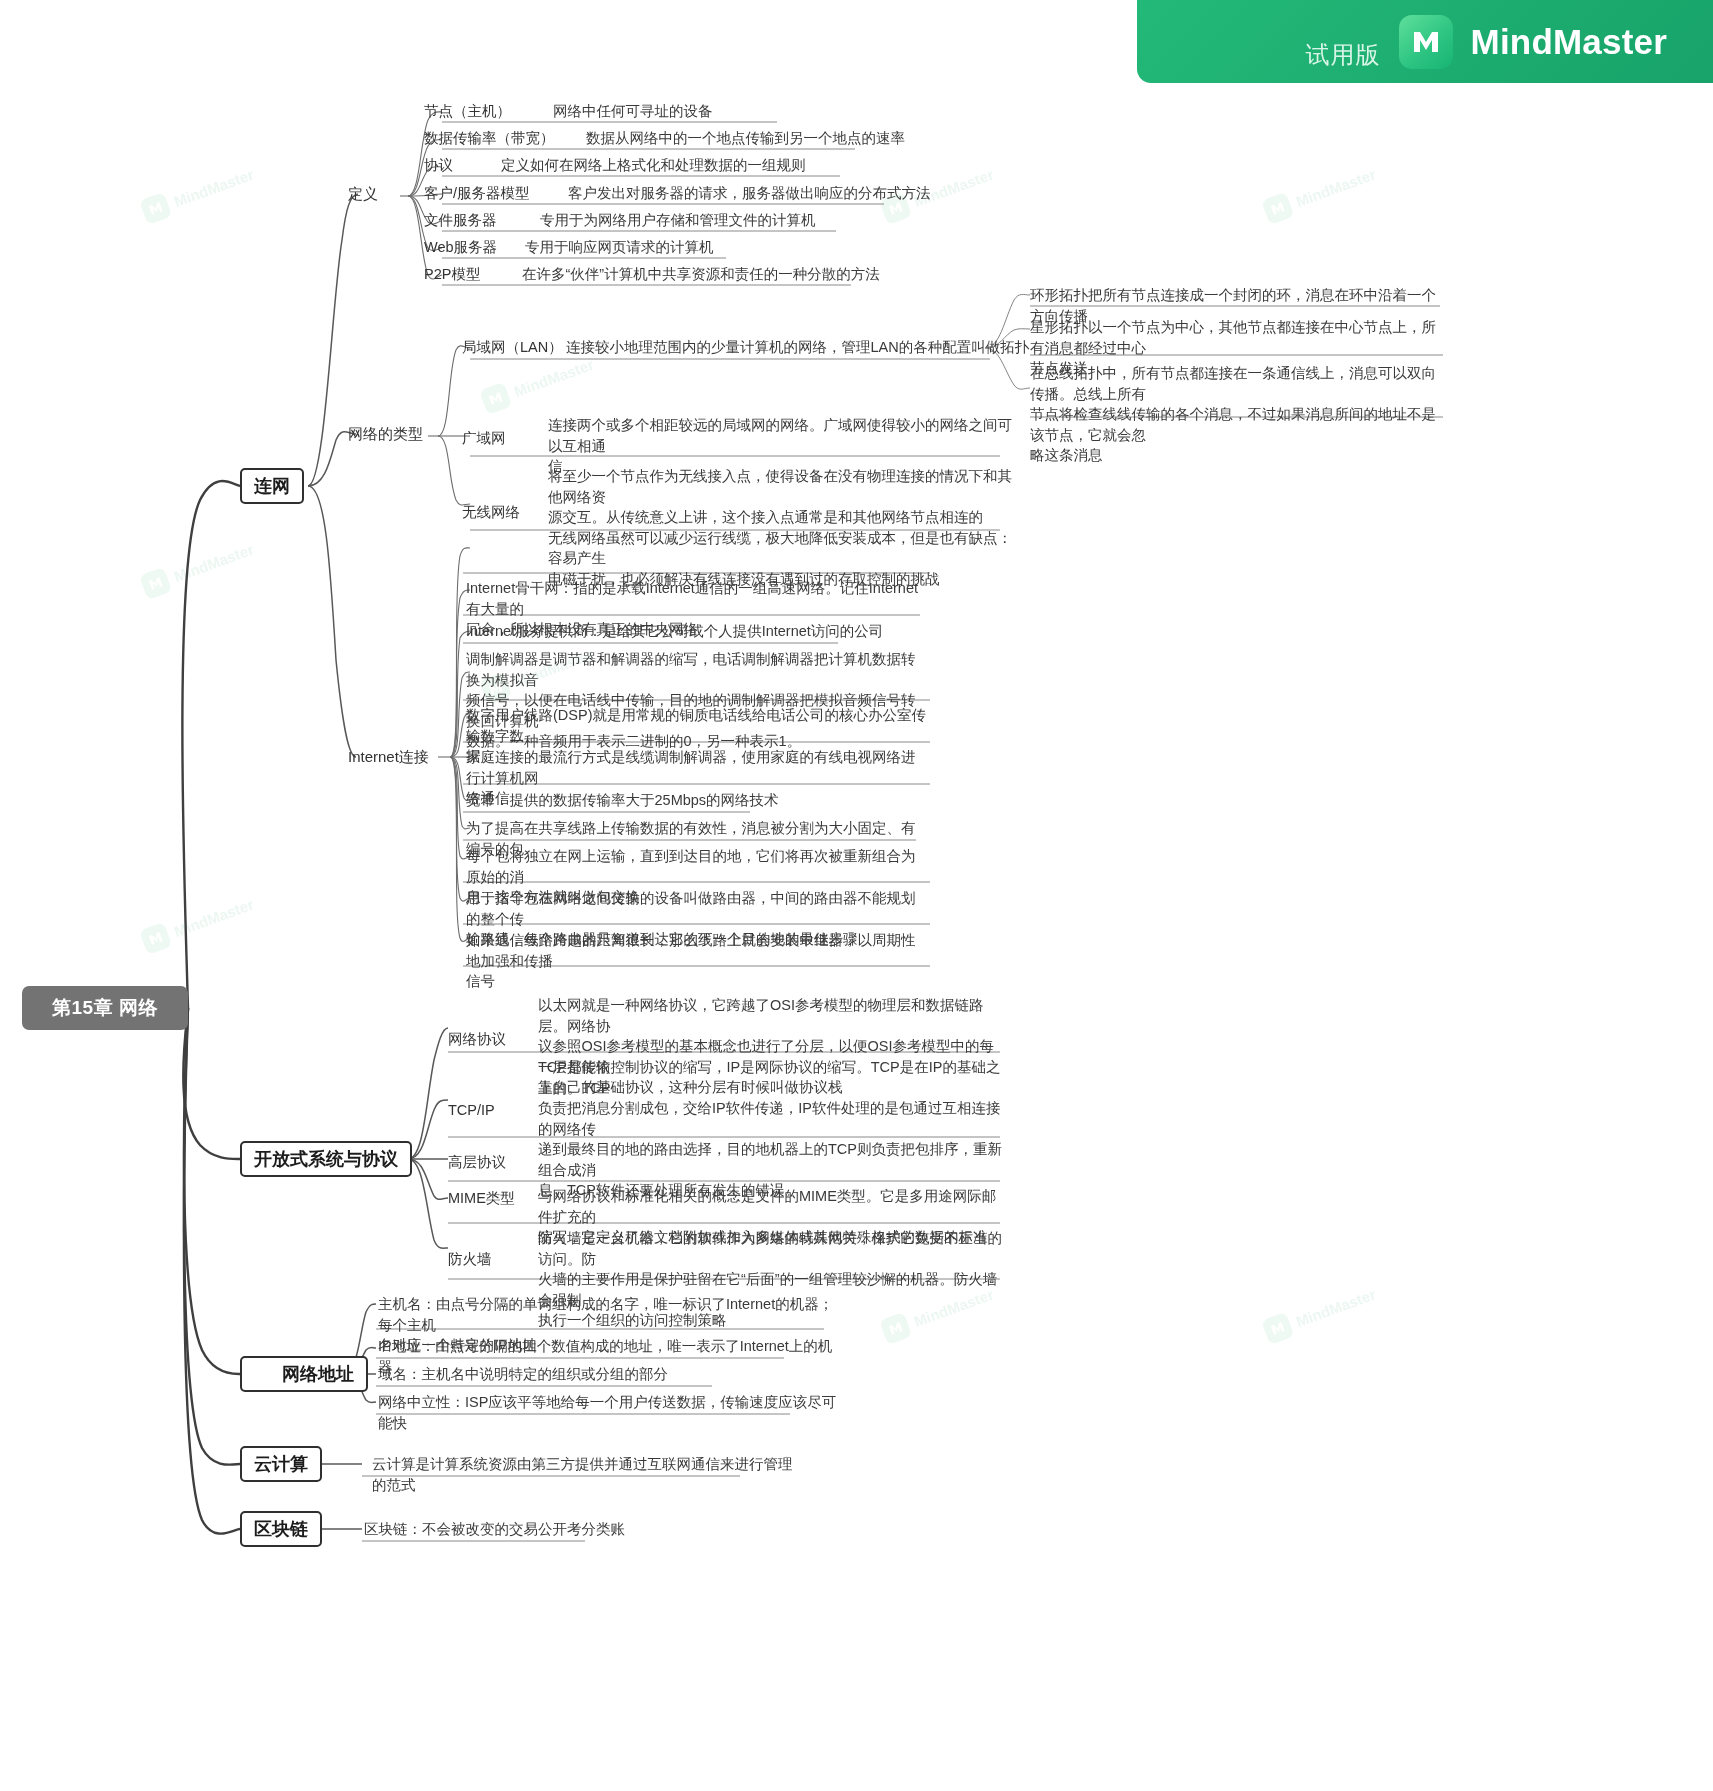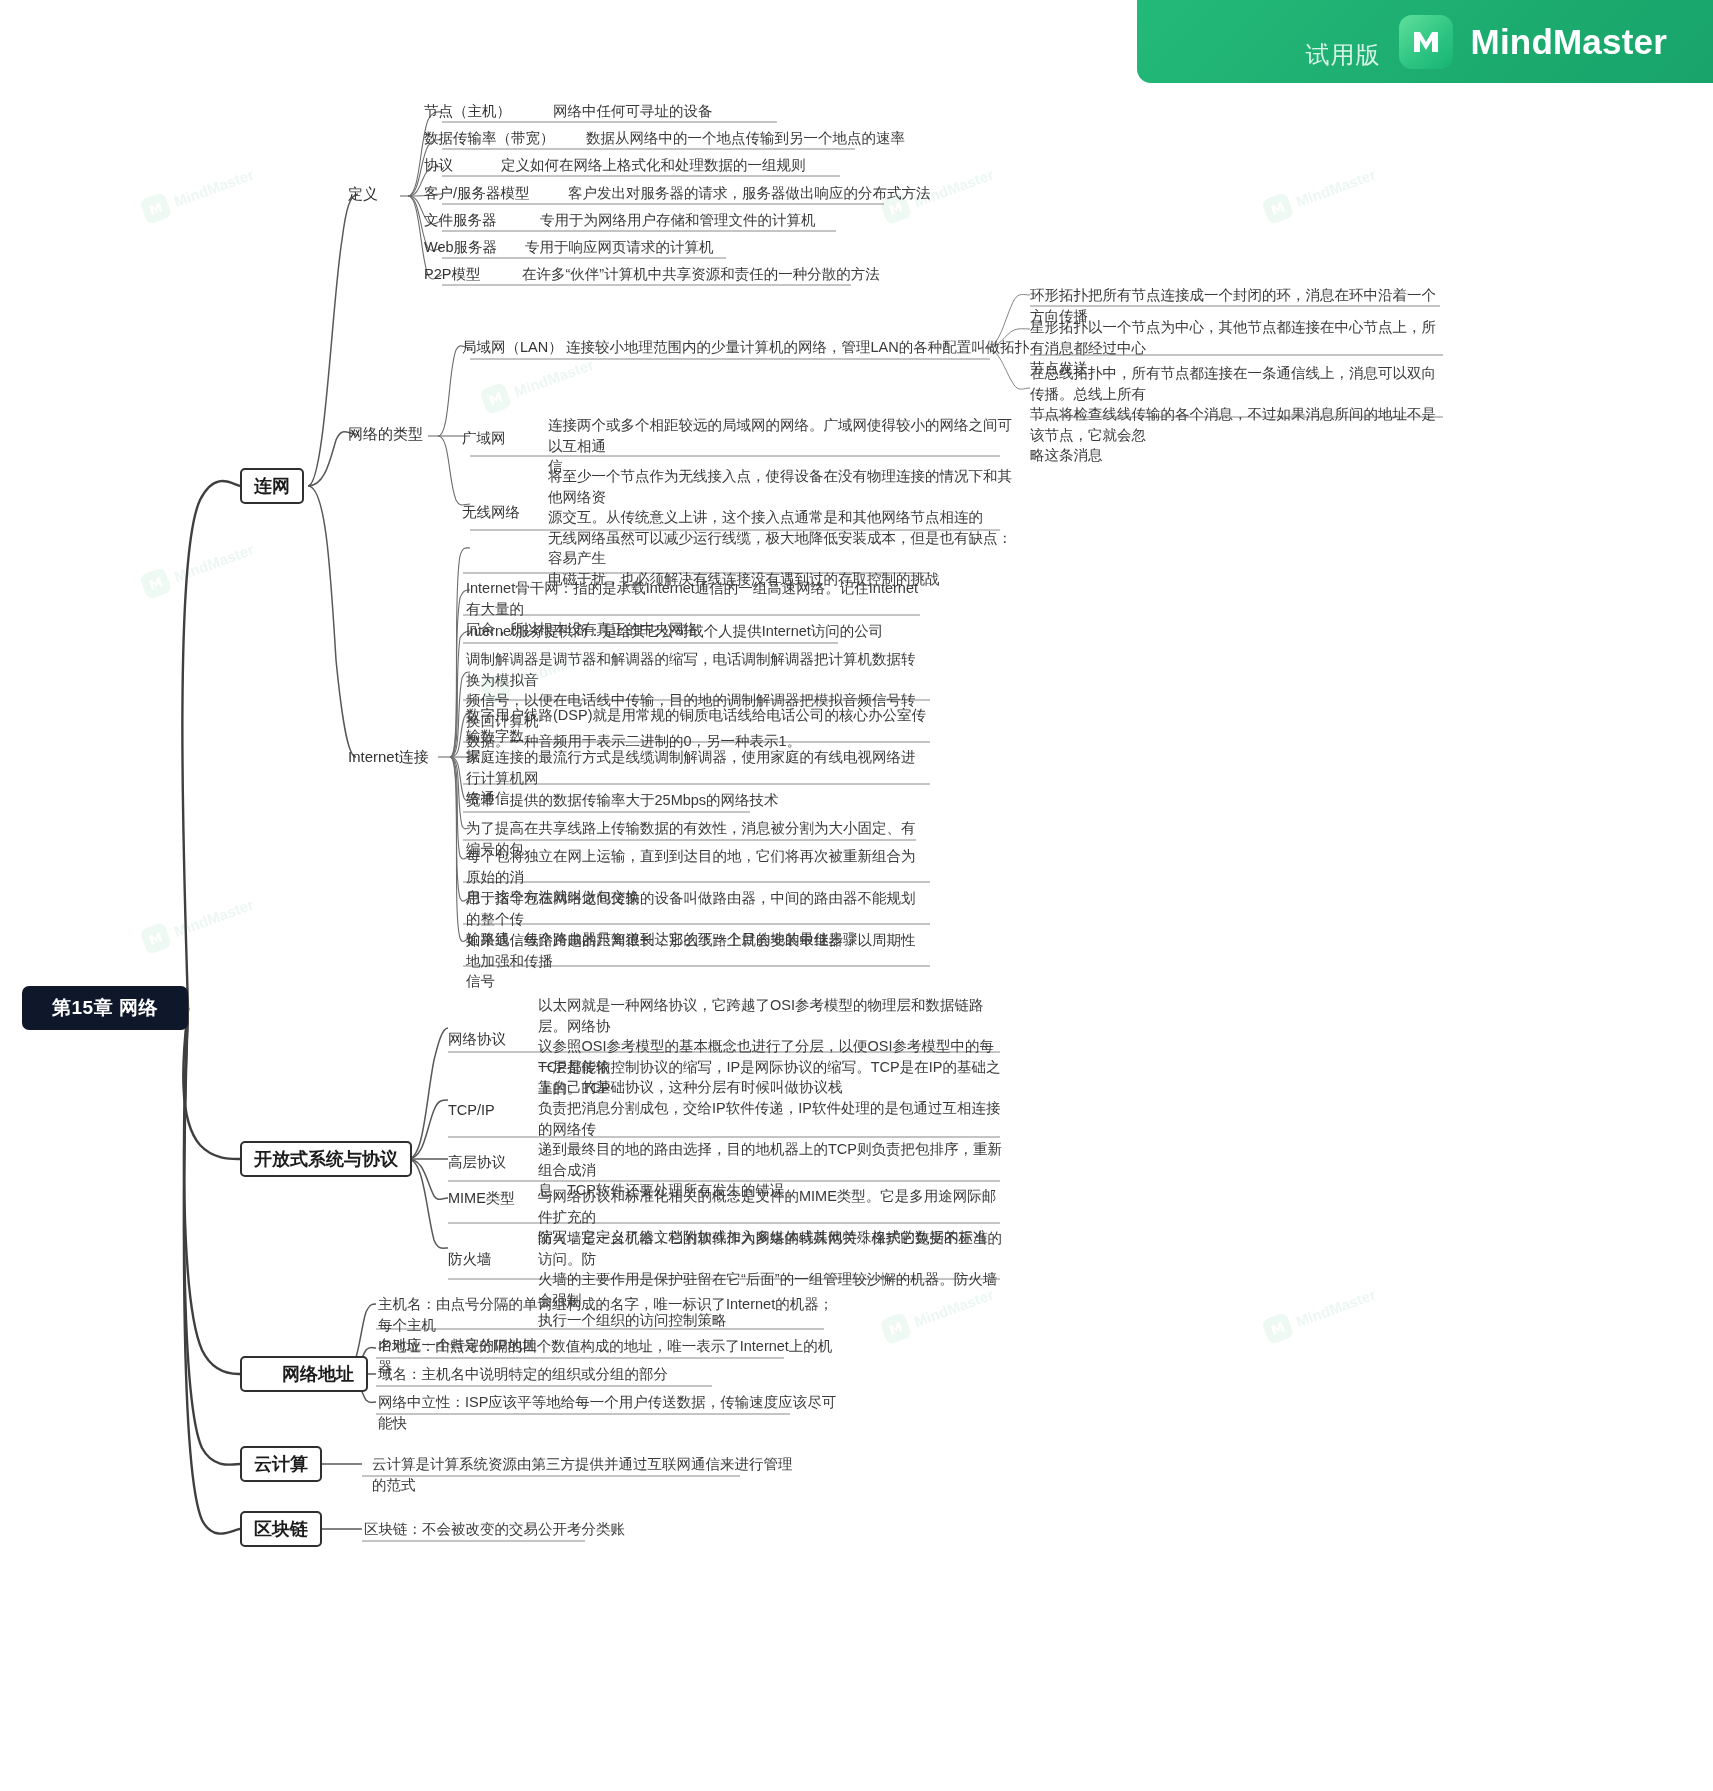--- a/index.html
+++ b/index.html
@@ -94,21 +94,21 @@
     line-height: 1.42;
     color: #2b2b2b;
     white-space: pre-wrap;
   }
 
   
   #root-node {
     position: absolute;
     left: 22px; top: 986px;
     width: 166px; height: 44px;
-    background: #0f172a;
+    background: #737373;
     border-radius: 7px;
     display: flex; align-items: center; justify-content: center;
     color: #ffffff;
     font-size: 19px;
     font-weight: bold;
     letter-spacing: 0.5px;
   }
 
   
   .branch-box {

